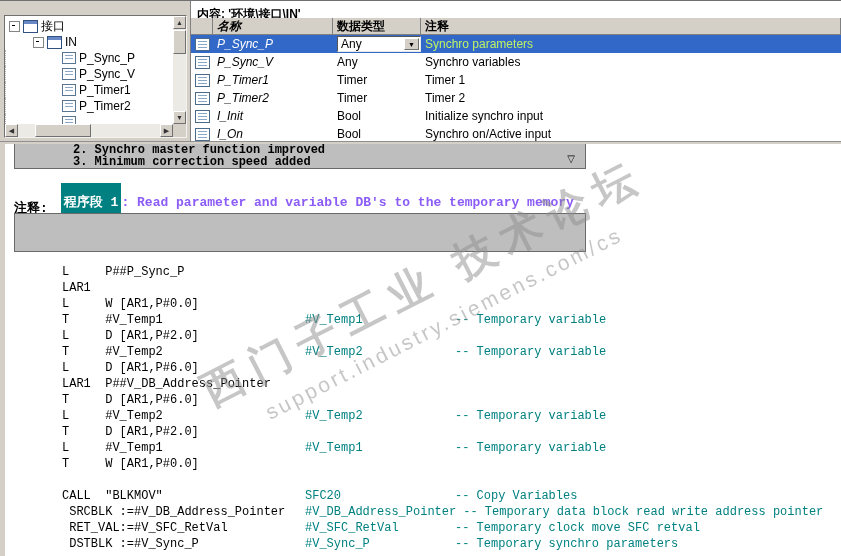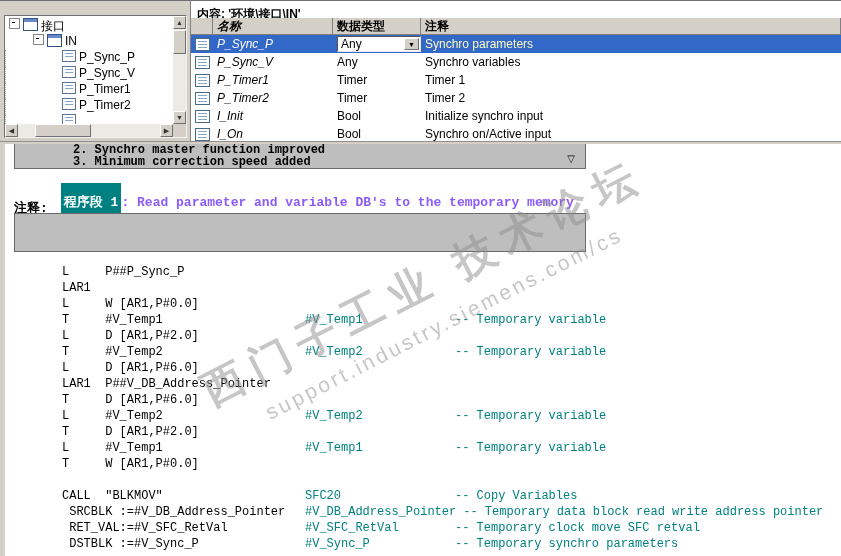--- a/index.html
+++ b/index.html
@@ -3,21 +3,21 @@
 <meta charset="utf-8">
 <style>
   html,body{margin:0;padding:0;}
   .screen{position:relative;width:841px;height:556px;background:#D4D0C8;overflow:hidden;
           font-family:"Liberation Sans",sans-serif;font-size:12px;color:#000;border-top:1px solid #707070;box-sizing:border-box;}
 
   
   .tree-window{position:absolute;left:4px;top:14px;width:183px;height:123px;background:#fff;
                border:1px solid;border-color:#707070 #f4f2ee #f4f2ee #707070;box-sizing:border-box;}
   .tree-content{position:absolute;left:0;top:0;right:13px;bottom:13px;overflow:hidden;padding-top:2px;}
-  .tree-row{display:flex;height:16px;gap:3px;white-space:nowrap;}
+  .tree-row{display:flex;align-items:center;height:16px;gap:3px;white-space:nowrap;}
   .tree-row.root{padding-left:4px;}
   .tree-row.lvl1{padding-left:28px;}
   .tree-row.lvl2{padding-left:56px;border-left:1px dotted #b8b8b8;margin-left:0;}
   .tlabel{font-size:12px;}
   .expander{width:9px;height:9px;border:1px solid #848484;background:#fff;position:relative;flex:none;}
   .expander::before{content:'';position:absolute;left:2px;top:3px;width:3px;height:1px;background:#000;}
   .win-icon{width:13px;height:11px;border:1px solid #305080;background:#fff;position:relative;flex:none;}
   .win-icon::before{content:'';position:absolute;left:0;top:0;right:0;height:3px;background:#6888c8;}
   .leaf-icon{width:12px;height:10px;border:1px solid #5a7494;background:#fff;position:relative;flex:none;}
   .leaf-icon::before{content:'';position:absolute;left:2px;top:2px;right:2px;height:1px;background:#8aa8c6;box-shadow:0 3px 0 #8aa8c6;}
@@ -47,21 +47,21 @@
   .name-col{width:120px;flex:none;font-style:italic;}
   .type-col{width:88px;flex:none;}
   .comment-col{flex:1;}
   .trow{display:flex;height:18px;align-items:center;}
   .cell{box-sizing:border-box;padding-left:4px;overflow:hidden;white-space:nowrap;display:flex;align-items:center;height:100%;}
   .cell.icon-col{justify-content:center;padding-left:0;}
   .var-icon{width:13px;height:11px;border:1px solid #4a6a8a;background:#fff;position:relative;}
   .var-icon::before{content:'';position:absolute;left:2px;top:2px;right:2px;height:1px;background:#88a8c8;box-shadow:0 3px 0 #88a8c8,0 6px 0 #88a8c8;}
   .trow.sel{background:var(--selection,#3268C8);}
   .trow.sel .name-col{color:#fff;}
-  .trow.sel .comment-col{color:#fef9c3;}
+  .trow.sel .comment-col{color:#bef264;}
   .combo{width:84px;height:16px;background:#fff;border:1px solid;border-color:#555 #e8e8e8 #e8e8e8 #555;
          display:flex;align-items:center;position:relative;padding-left:3px;box-sizing:border-box;color:#000;}
   .combo-btn{position:absolute;right:1px;top:1px;width:15px;height:12px;background:#D4D0C8;
              border:1px solid;border-color:#fff #707070 #707070 #fff;box-sizing:border-box;
              display:flex;align-items:center;justify-content:center;font-size:7px;}
 
   
   .splitter{position:absolute;left:0;top:140px;width:841px;height:3px;background:#D4D0C8;border-top:1px solid #909090;box-sizing:border-box;}
 
   

